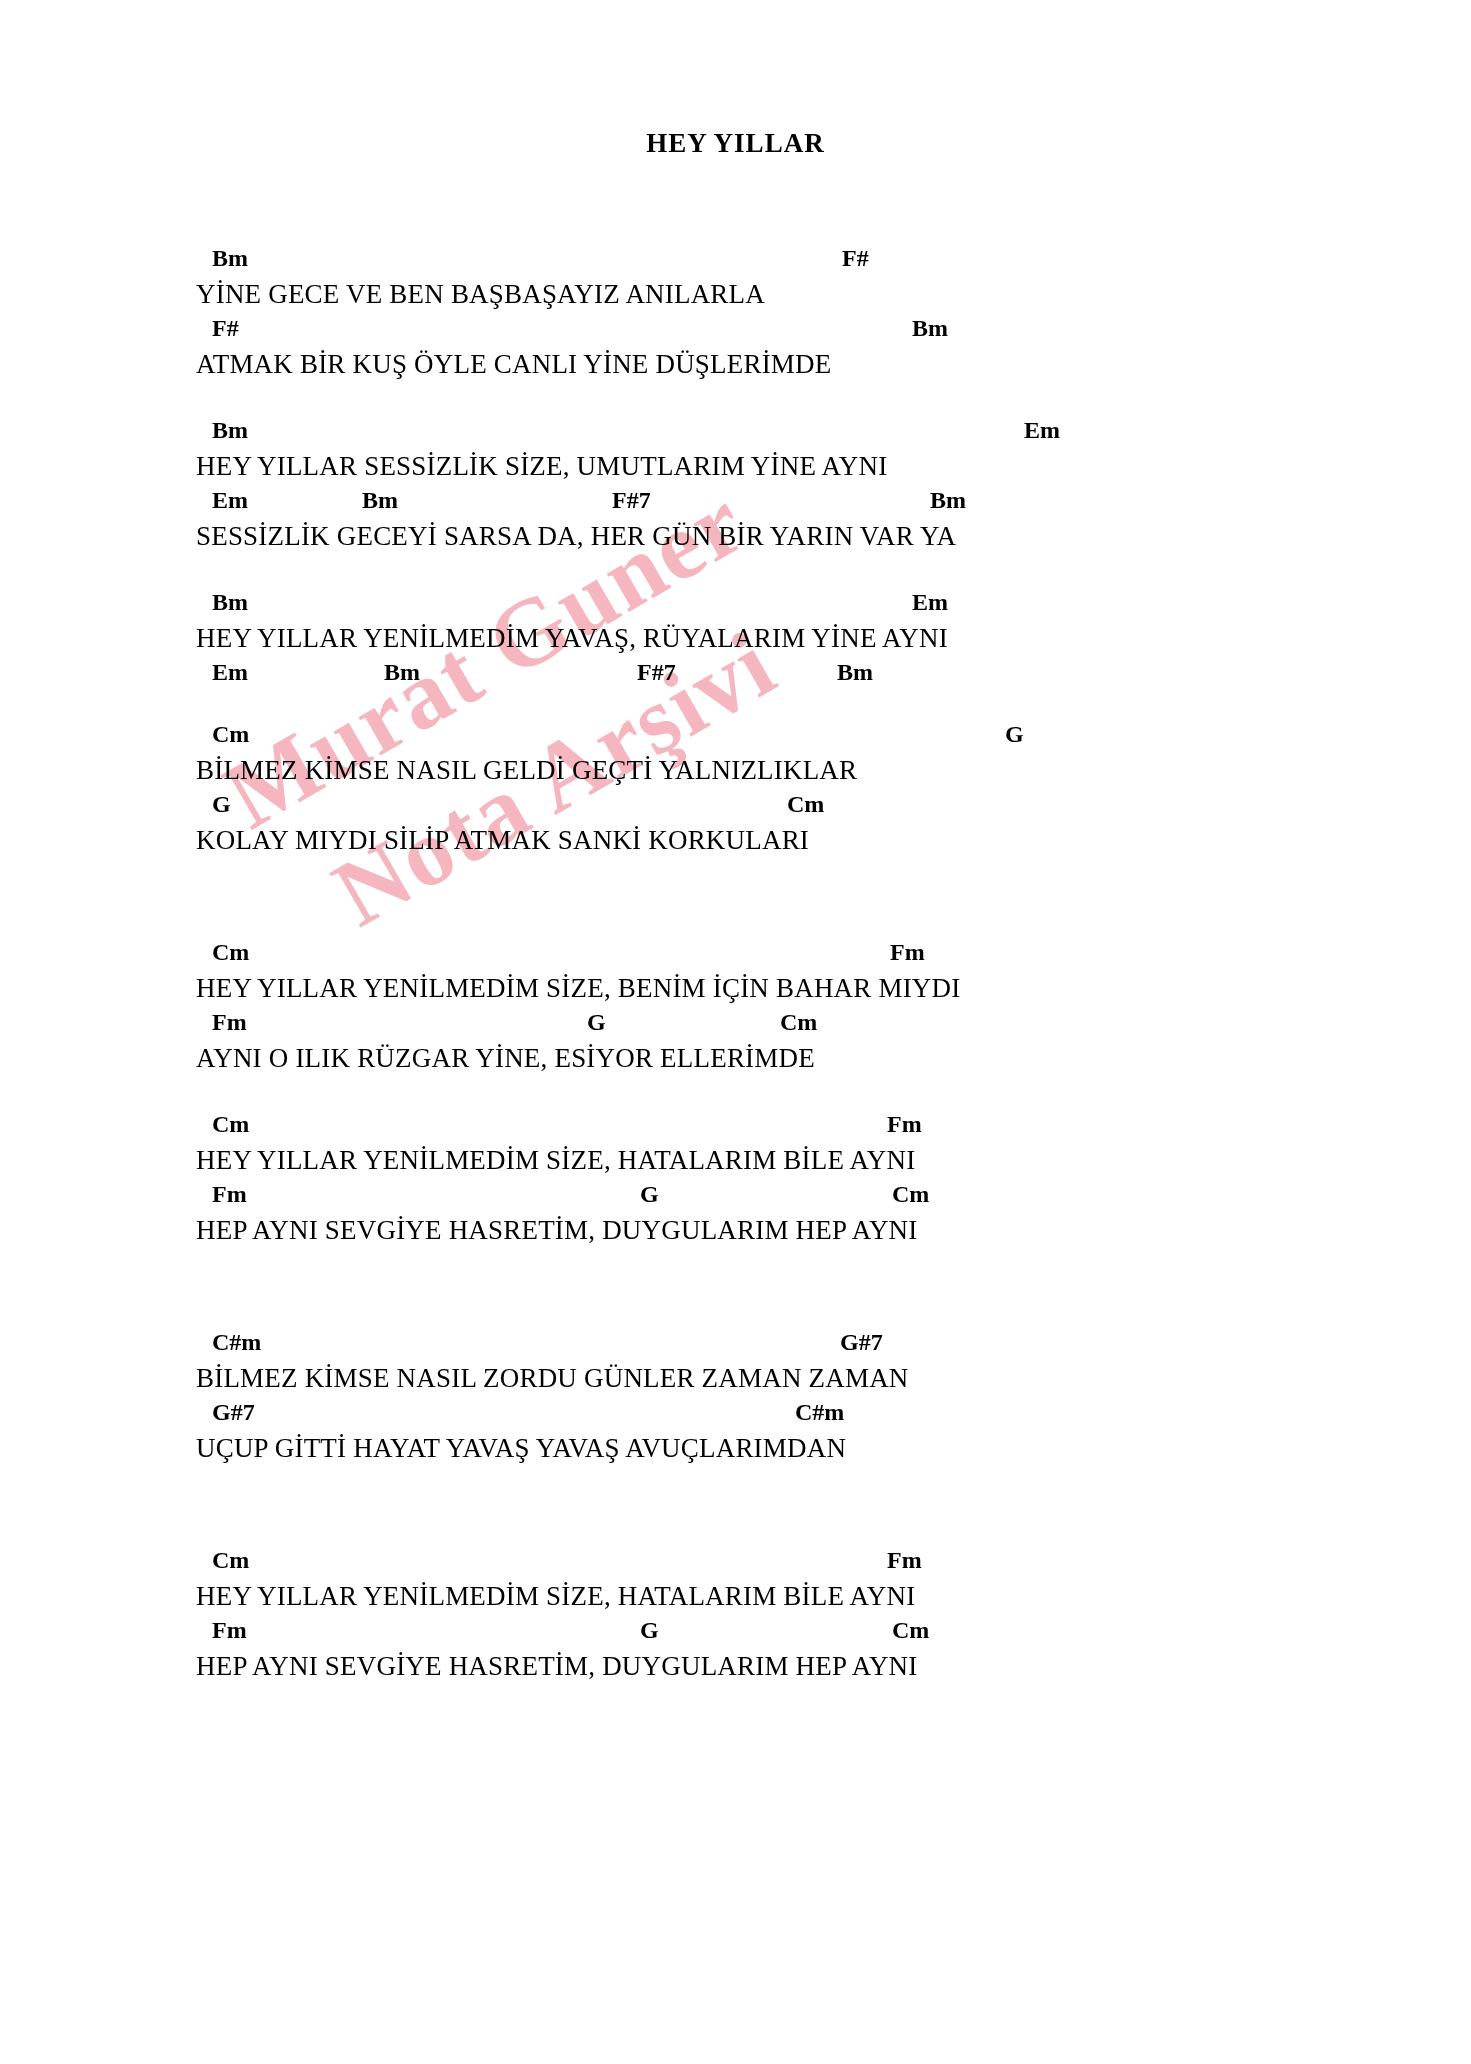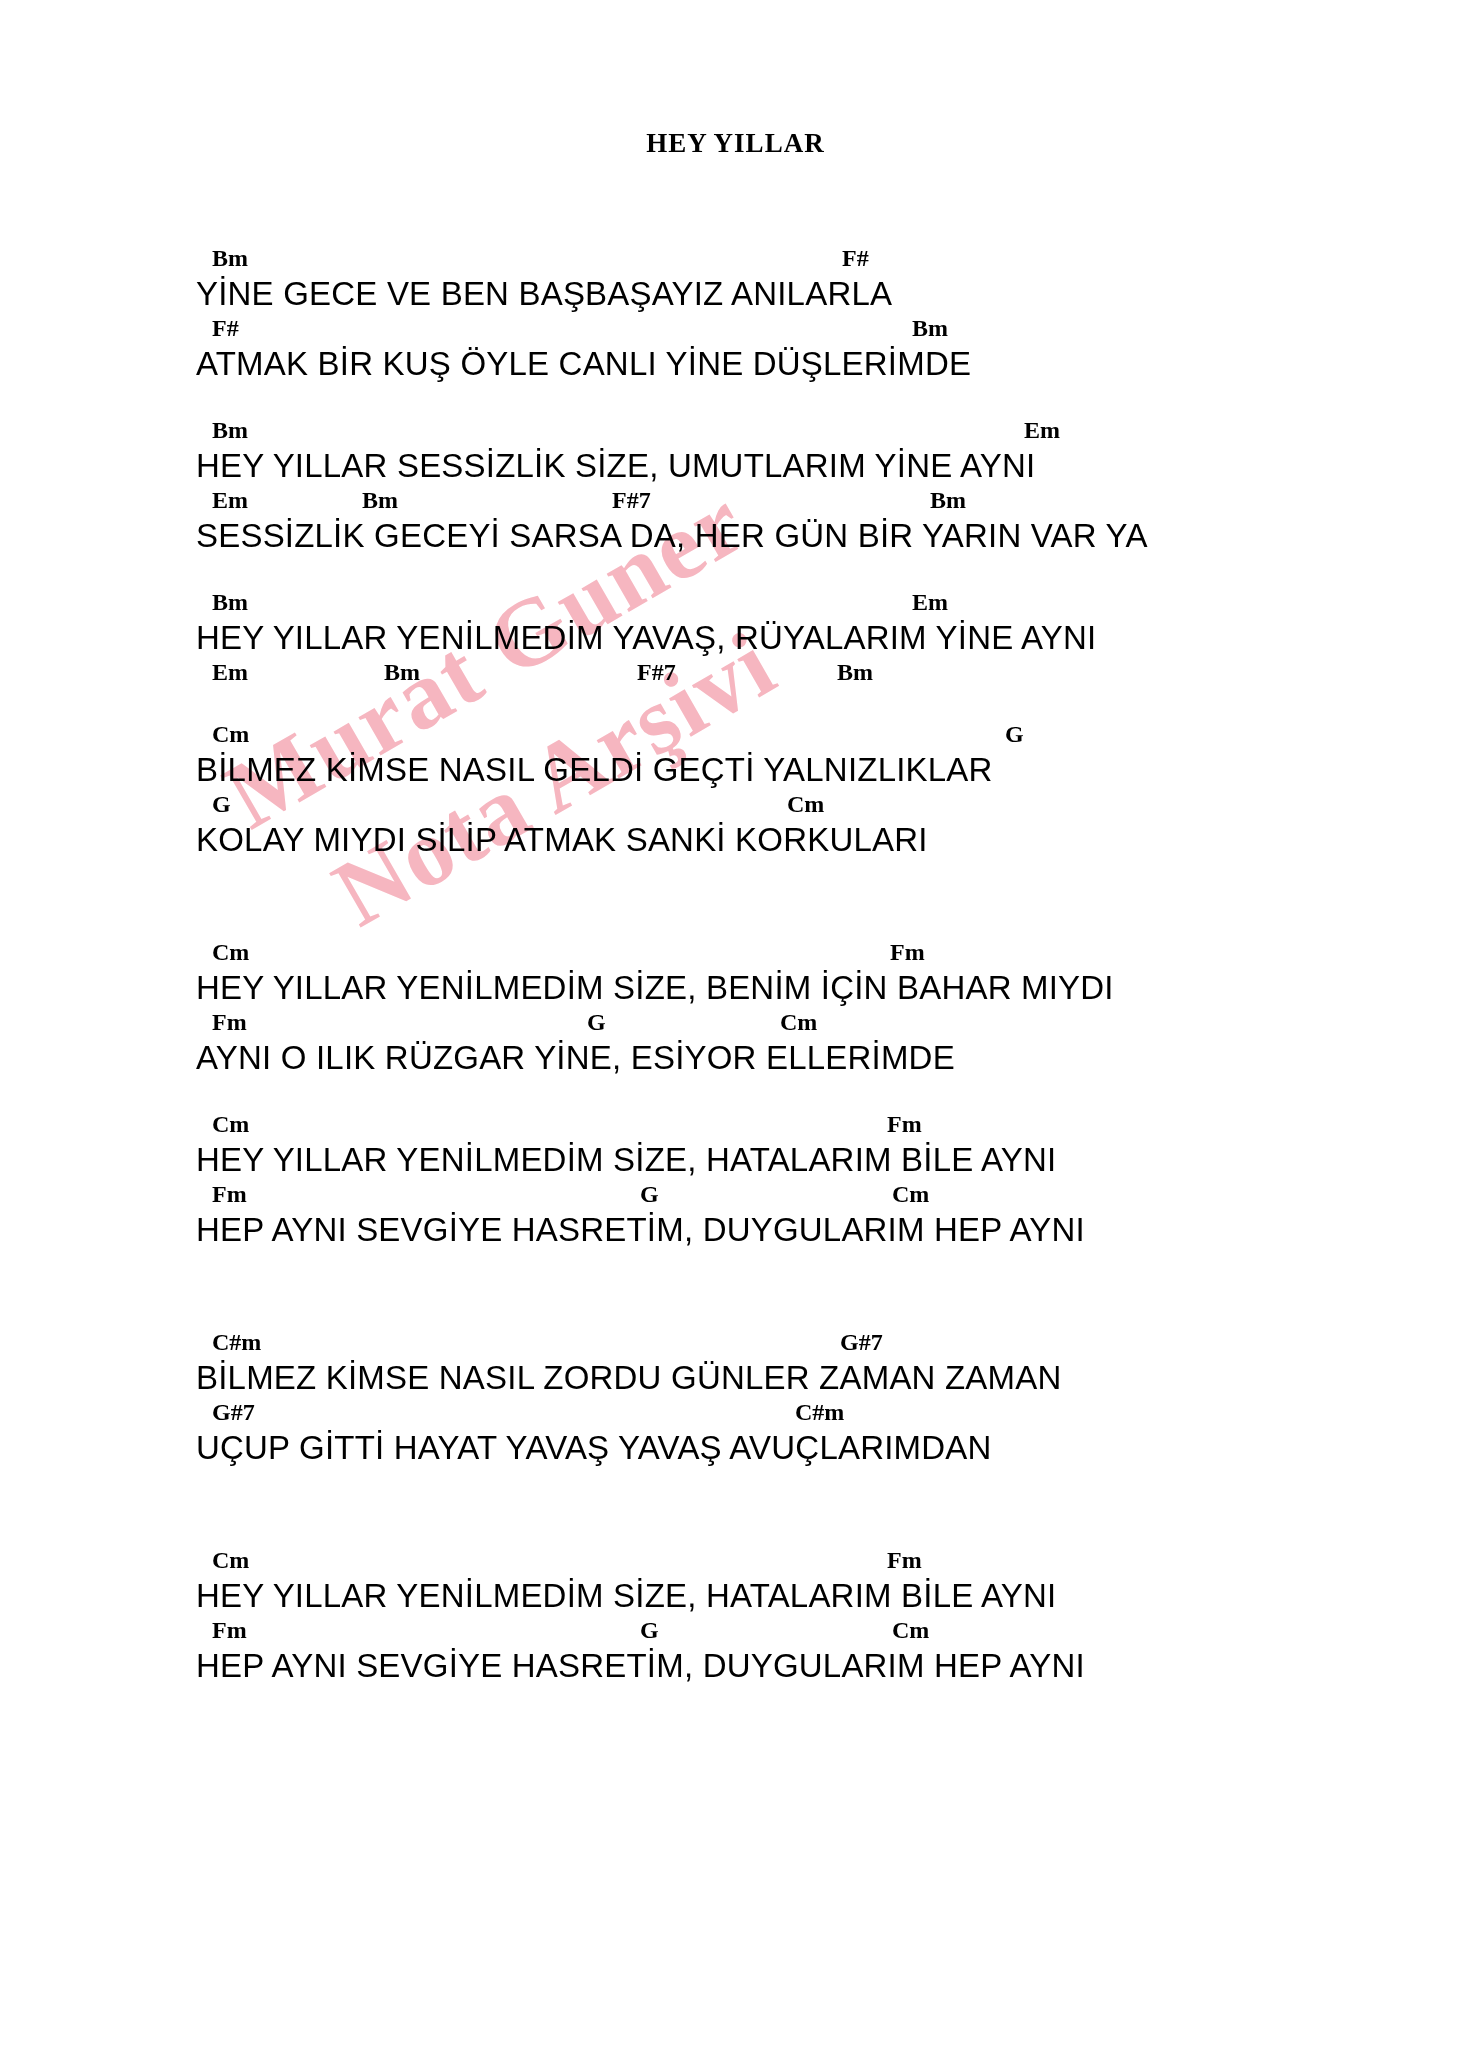--- a/index.html
+++ b/index.html
@@ -69,22 +69,22 @@
     font-weight: bold;
     font-size: 24px;
     white-space: pre;
     margin-left: 16px;
   }
   .chord {
     position: absolute;
     top: 0;
   }
   .lyric-line {
-    font-family: Liberation Sans, sans-serif;
-    font-size: 33px;
+    font-family: Liberation Serif, serif;
+    font-size: 27px;
     letter-spacing: 0.2px;
     white-space: pre;
     height: 40px;
     line-height: 38px;
   }
 </style>
 </head>
 <body>
 
 <div class="page">

